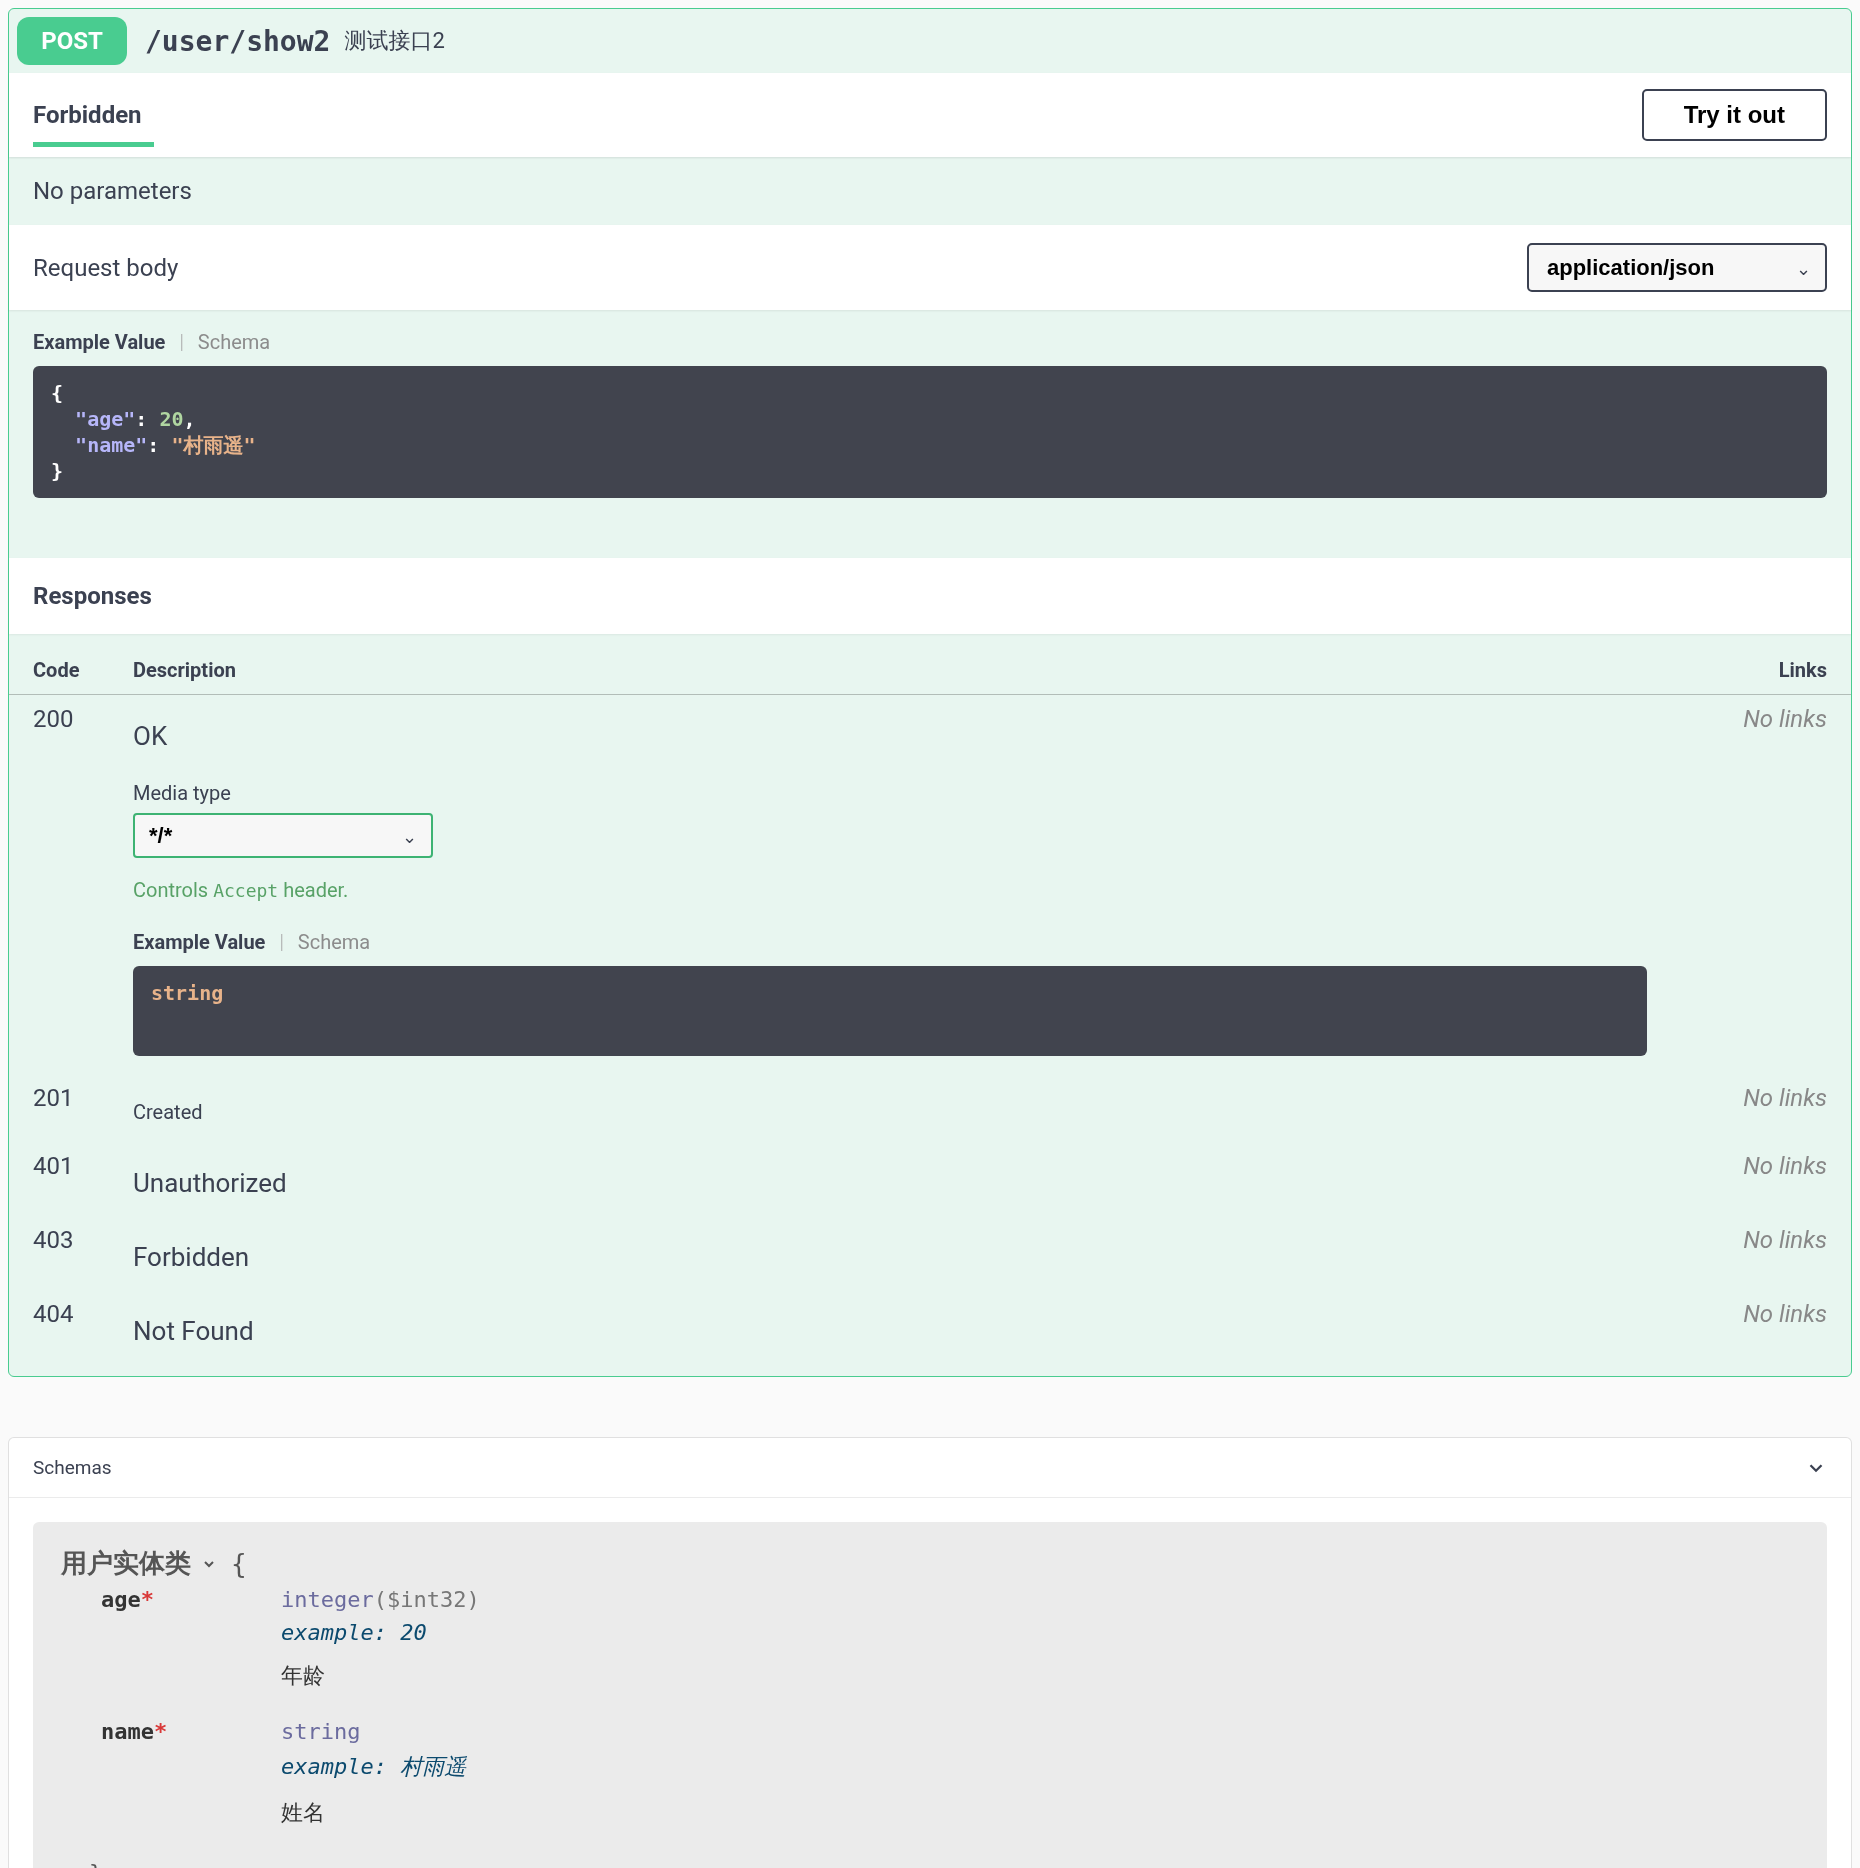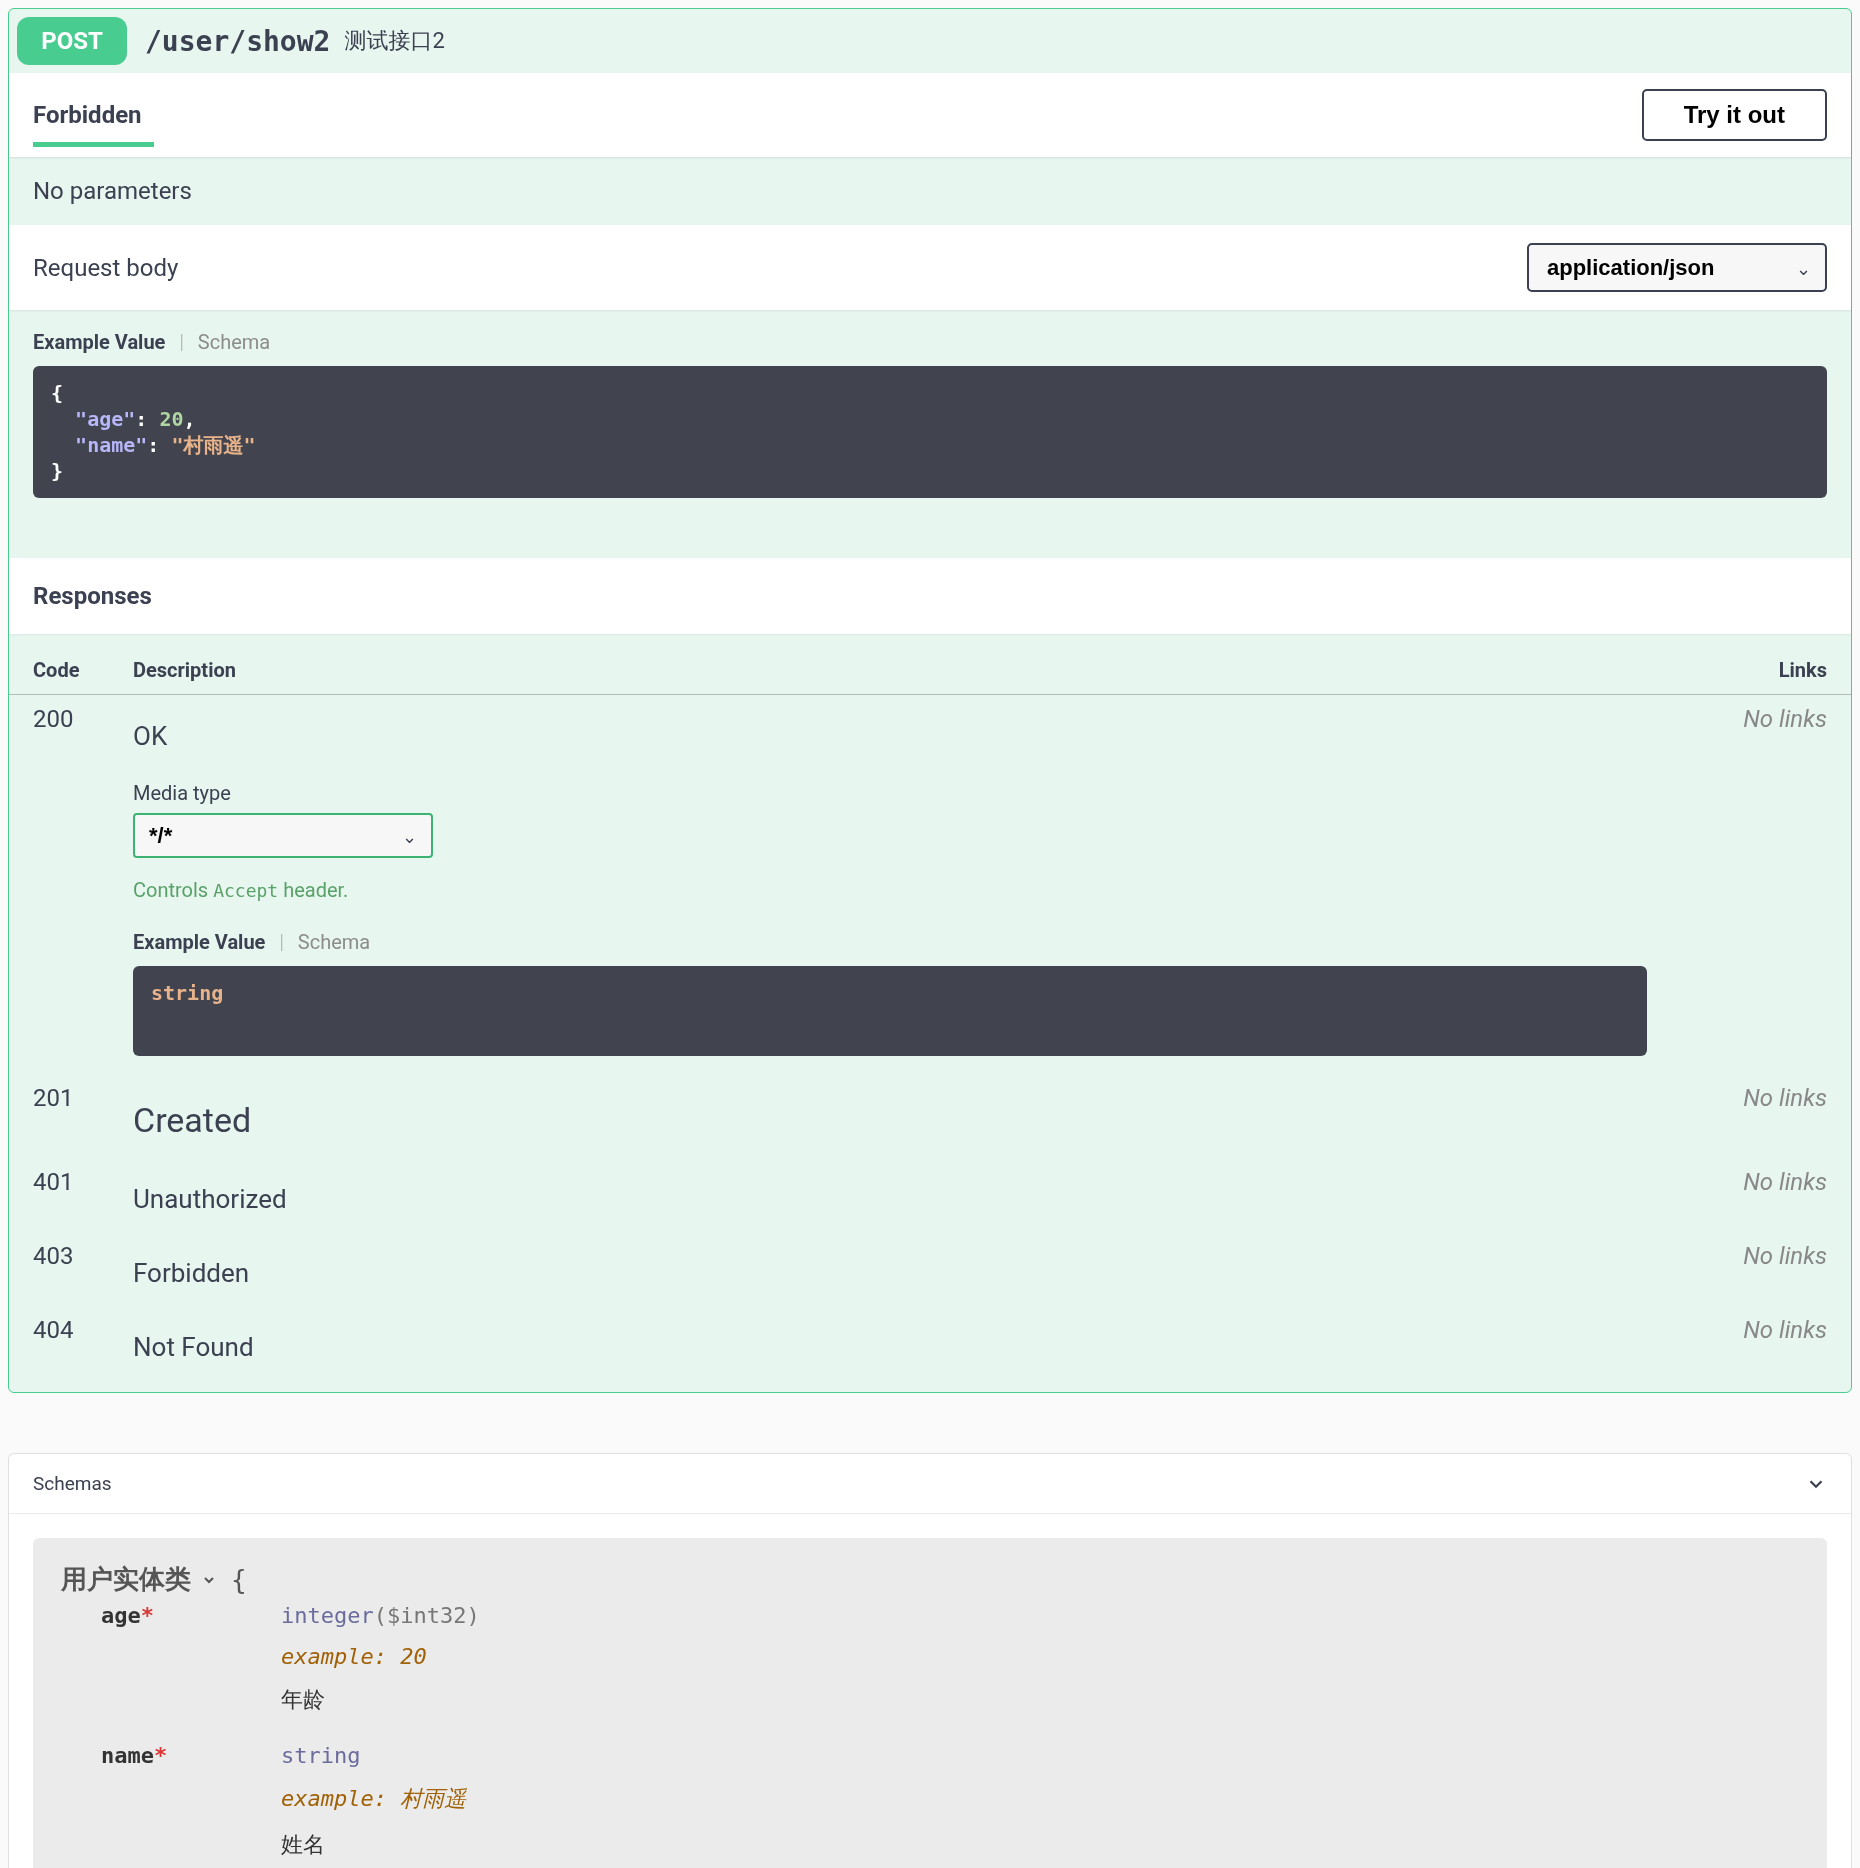--- a/index.html
+++ b/index.html
@@ -235,21 +235,21 @@
     width: 180px;
     color: #333;
   }
   .model-prop .prop-name .req { color: #d93838; }
   .model-prop .prop-detail {
     font-family: "Consolas","Menlo", monospace;
     font-size: 22px;
   }
   .prop-type { color: #6b6b9e; }
   .prop-format { color: #777; }
-  .prop-example { color: #a16207; font-style: italic; margin-top: 16px; }
+  .prop-example { color: #0c4a6e; font-style: italic; margin-top: 8px; }
   .prop-desc { color: #333; font-family: -apple-system, sans-serif; font-size: 22px; margin-top: 16px; margin-bottom: 22px; }
   .model-close { font-family: "Consolas","Menlo", monospace; font-size: 22px; color: #555; padding-left: 28px; margin-top: 10px; }
   .chevron { width: 22px; height: 22px; }
 </style>
 </head>
 <body>
 
 <div class="opblock">
   <div class="opblock-summary">
     <span class="method-badge">POST</span>
@@ -306,21 +306,21 @@
           <td class="resp-desc"><div style="font-size: 26px; padding-top: 16px;">OK</div><span class="media-label">Media type</span><span class="select-wrap"><select class="media-select"><option>*/*</option></select><span class="caret">⌄</span></span><div class="controls-note">Controls <code>Accept</code> header.</div><div class="example-tabs">
               <span class="active">Example Value</span>
               <span class="sep">|</span>
               <span class="inactive">Schema</span>
             </div><pre class="codebox resp"><span class="str">string</span></pre></td>
           <td class="resp-links">No links</td>
         </tr>
         <tr>
           <td class="resp-code">201</td>
           <td class="resp-desc">
-            <div style="font-size: 34px; padding-top: 16px;">Created</div>
+            <div style="font-size: 20px; padding-top: 16px;">Created</div>
           </td>
           <td class="resp-links">No links</td>
         </tr>
         <tr>
           <td class="resp-code">401</td>
           <td class="resp-desc">
             <div style="font-size: 26px; padding-top: 16px;">Unauthorized</div>
           </td>
           <td class="resp-links">No links</td>
         </tr>

